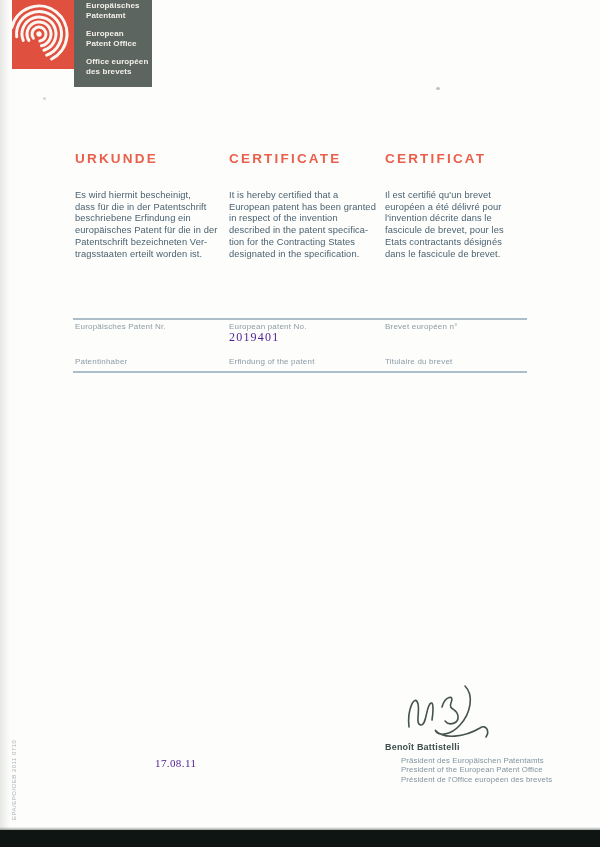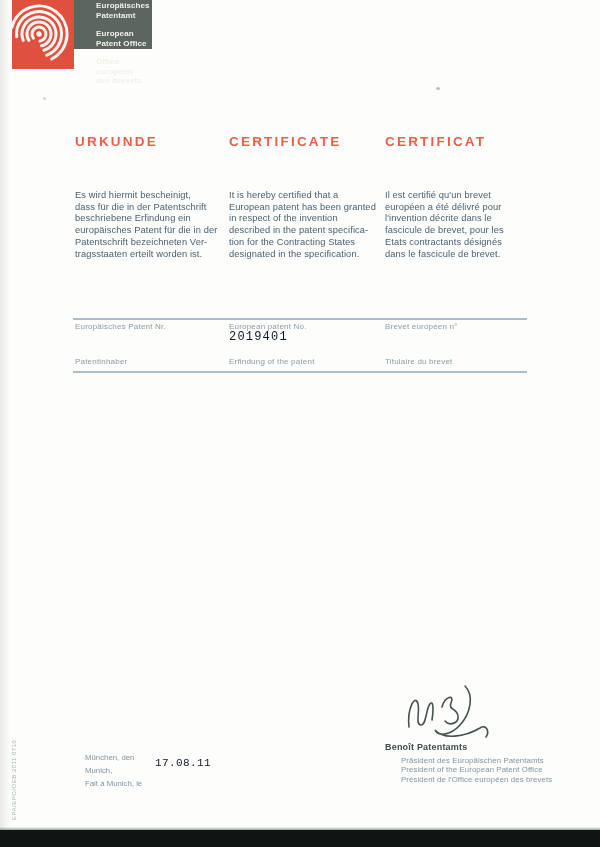--- a/index.html
+++ b/index.html
@@ -8,38 +8,38 @@
     background:#fdfdfb;overflow:hidden;
     font-family:"Liberation Sans",sans-serif;
   }
   
   #page::before{
     content:"";position:absolute;left:0;top:0;bottom:0;width:10px;
     background:linear-gradient(to right,rgba(190,195,192,.35),rgba(190,195,192,0));
     pointer-events:none;
   }
   .hdr-logo{position:absolute;left:12px;top:0;width:62px;height:69px;background:#e0503f;}
-  .hdr-box{position:absolute;left:74px;top:0;width:78px;height:49px;background:#5d6561;
-    color:#f3f0e9;font-size:8px;font-weight:bold;line-height:9.5px;padding:1px 0 0 22px;
+  .hdr-box{position:absolute;left:74px;top:0;width:78px;height:87px;background:#5d6561;
+    color:#f3f0e9;font-size:8px;font-weight:bold;line-height:9.5px;padding:1px 0 0 12px;
     box-sizing:border-box;}
   .org-line{white-space:pre-line;margin-bottom:9px;letter-spacing:.1px;}
 
   .col{position:absolute;width:152px;}
   .col.c1{left:75px;} .col.c2{left:229px;} .col.c3{left:385px;}
-  .cert-title{position:absolute;top:134px;font-size:13.5px;font-weight:bold;
+  .cert-title{position:absolute;top:151px;font-size:13.5px;font-weight:bold;
     letter-spacing:2.2px;color:#ea5f4b;}
   .cert-body{position:absolute;top:190px;font-size:9.3px;line-height:11.7px;
     color:#4a6170;white-space:pre-line;letter-spacing:.1px;}
 
   .field-label{position:absolute;font-size:8px;color:#8b9ca7;letter-spacing:.2px;}
   .row1{top:322px;} .row2{top:357px;}
   .rule{position:absolute;left:73px;width:454px;height:1.5px;background:#abbec9;}
   .rule1{top:318px;} .rule2{top:371px;}
 
-  .tw{font-family:Liberation Mono, monospace;color:#0f172a;}
+  .tw{font-family:Liberation Serif, serif;color:#4c1d95;}
   .patent-no{position:absolute;left:229px;top:330px;font-size:12px;letter-spacing:1.2px;}
   .address{position:absolute;left:152px;top:398px;font-size:10.5px;line-height:13.6px;
     white-space:pre-line;}
   .date{position:absolute;left:155px;top:757px;font-size:11px;letter-spacing:.4px;text-align:right;}
 
   .sig-svg{position:absolute;left:402px;top:683px;}
   .sig-name{position:absolute;left:385px;top:742px;font-size:9px;font-weight:bold;
     color:#3e4e4e;letter-spacing:.2px;}
   .sig-titles{position:absolute;left:385px;top:756px;font-size:7.8px;line-height:9.3px;
     color:#8294a0;white-space:pre-line;letter-spacing:.1px;margin-left:16px;}
@@ -126,27 +126,24 @@
   <div class="field-label row2" style="left:385px">Titulaire du brevet</div>
   <div class="rule rule2"></div>
 
   <svg class="sig-svg" width="95" height="64" viewBox="0 0 95 64">
     <g fill="none" stroke="#45524f" stroke-width="1.6" stroke-linecap="round">
       <path d="M7,44 C5,26 13,10 16,21 C18,29 13,42 19,42 C25,42 24,22 29,20 C32,19 31,31 30,37"></path>
       <path d="M40,24 C43,13 53,11 49,20 C46,27 55,25 56,33 C57,41 47,43 43,38"></path>
       <path d="M63,3 C72,12 69,30 58,42 C49,52 37,54 33,47 C41,57 63,54 78,45 C84,41 88,48 84,54"></path>
     </g>
   </svg>
-  <div class="sig-name">Benoît Patentamts</div>
+  <div class="sig-name">Benoît Battistelli</div>
   <div class="sig-titles">Präsident des Europäischen Patentamts
 President of the European Patent Office
 Président de l'Office européen des brevets</div>
 
-  <div class="place">München, den
-Munich,
-Fait à Munich, le</div>
   <div class="date tw">17.08.11</div>
 
   <div class="edge-code">EPA/EPO/OEB 2011 0710</div>
 
   <div class="bottom-strip"></div>
 
 </div>
 
 </body></html>

